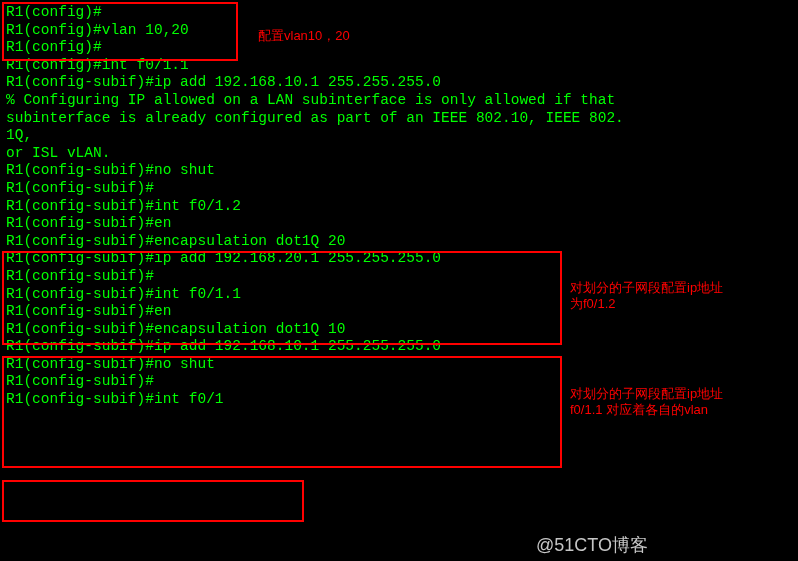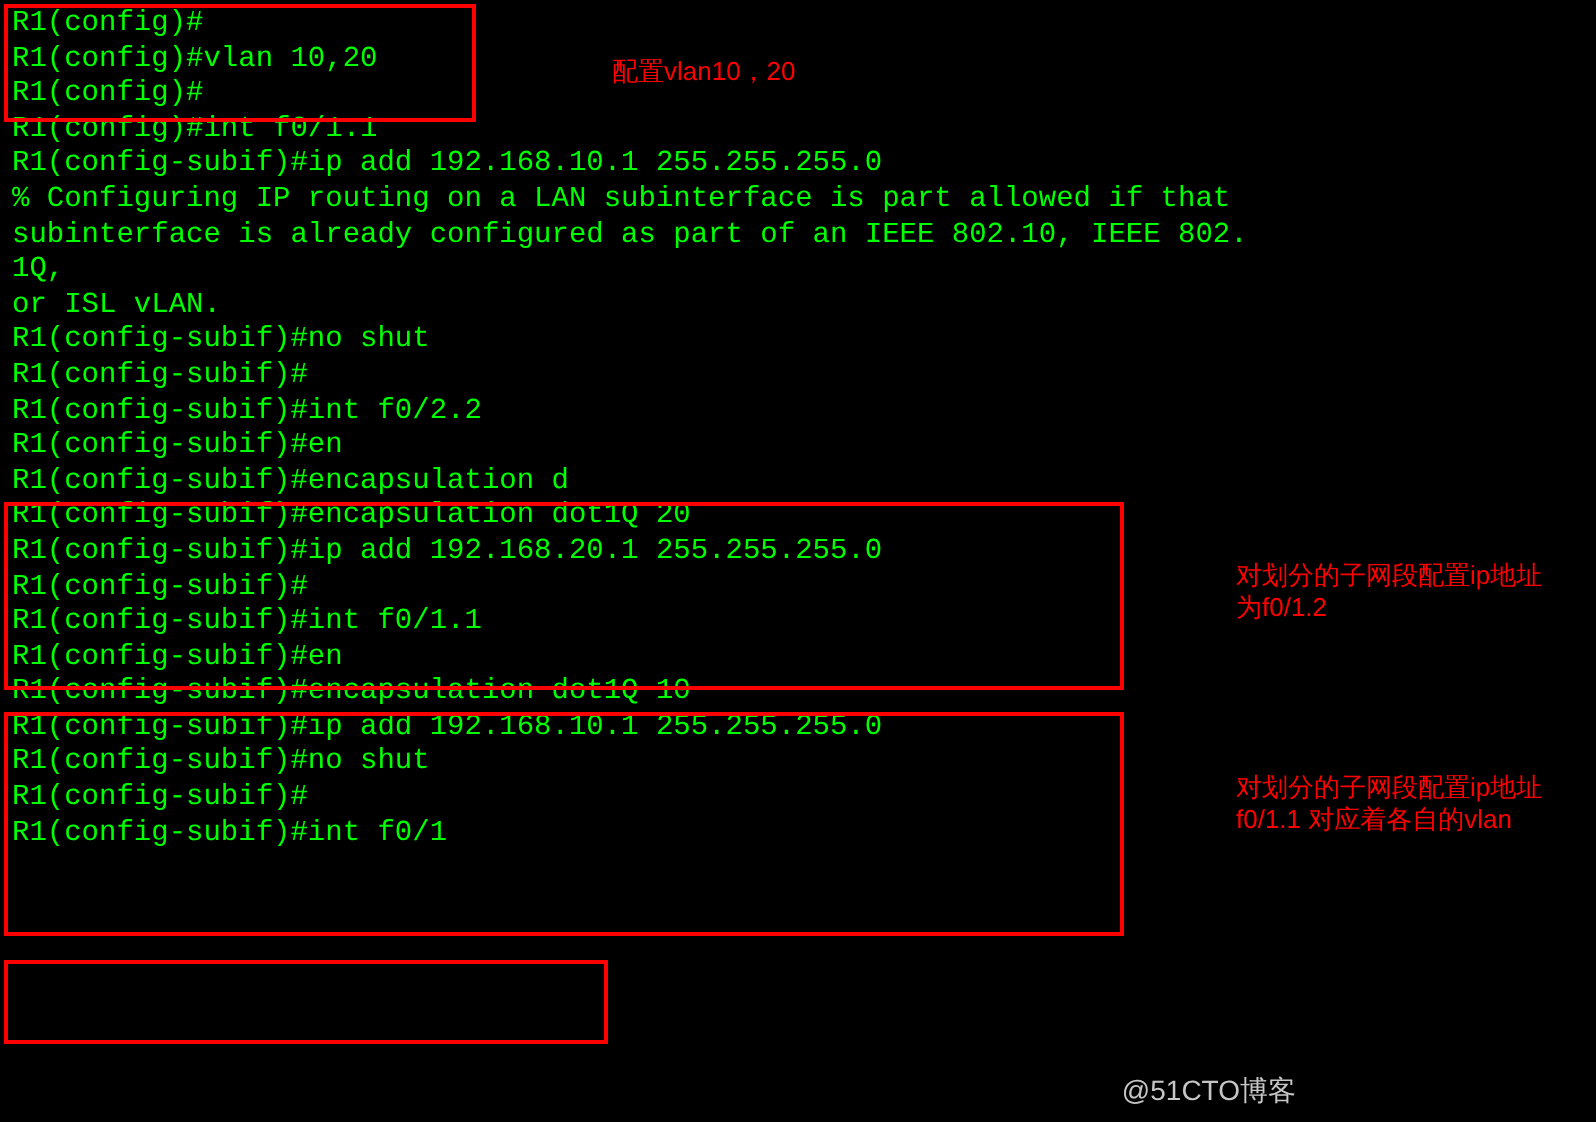--- a/index.html
+++ b/index.html
@@ -2,45 +2,44 @@
 <html><head>
 <meta charset="utf-8">
 <style>
   html,body{margin:0;padding:0;background:#000;width:798px;height:561px;overflow:hidden;
     font-family:"Courier New",monospace;font-size:14.5px;line-height:17.6px;}
   .term{position:relative;width:656px;height:561px;background:#000;color:#00ff00;
     padding:4px 12px 0 6px;box-sizing:border-box;}
   .line{white-space:pre;color:#00ff00;}
   .box{position:absolute;border:2px solid #ff0000;pointer-events:none;}
   .ann{position:absolute;color:#ff0000;font-family:"SimSun","Microsoft YaHei",sans-serif;
-    font-size:13px;line-height:16px;white-space:nowrap;margin-left:48px;}
+    font-size:13px;line-height:16px;white-space:nowrap;}
   .wm{position:absolute;right:8px;bottom:6px;color:#dcdcdc;font-family:sans-serif;
-    font-size:14px;opacity:.9;}
+    font-size:18px;opacity:.9;}
 </style>
 </head>
 <body>
 
 <div class="term">
   <div id="lines">
       <div class="line">R1(config)#</div>
       <div class="line">R1(config)#vlan 10,20</div>
       <div class="line">R1(config)#</div>
       <div class="line">R1(config)#int f0/1.1</div>
       <div class="line">R1(config-subif)#ip add 192.168.10.1 255.255.255.0</div>
       <div class="line"></div>
-      <div class="line">% Configuring IP routing on a LAN subinterface is part allowed if that</div>
+      <div class="line">% Configuring IP allowed on a LAN subinterface is only allowed if that</div>
       <div class="line">subinterface is already configured as part of an IEEE 802.10, IEEE 802.</div>
       <div class="line">1Q,</div>
       <div class="line">or ISL vLAN.</div>
       <div class="line"></div>
       <div class="line">R1(config-subif)#no shut</div>
       <div class="line">R1(config-subif)#</div>
-      <div class="line">R1(config-subif)#int f0/2.2</div>
+      <div class="line">R1(config-subif)#int f0/1.2</div>
       <div class="line">R1(config-subif)#en</div>
-      <div class="line">R1(config-subif)#encapsulation d</div>
       <div class="line">R1(config-subif)#encapsulation dot1Q 20</div>
       <div class="line">R1(config-subif)#ip add 192.168.20.1 255.255.255.0</div>
       <div class="line">R1(config-subif)#</div>
       <div class="line">R1(config-subif)#int f0/1.1</div>
       <div class="line">R1(config-subif)#en</div>
       <div class="line">R1(config-subif)#encapsulation dot1Q 10</div>
       <div class="line">R1(config-subif)#ip add 192.168.10.1 255.255.255.0</div>
       <div class="line">R1(config-subif)#no shut</div>
       <div class="line">R1(config-subif)#</div>
       <div class="line">R1(config-subif)#int f0/1</div>

